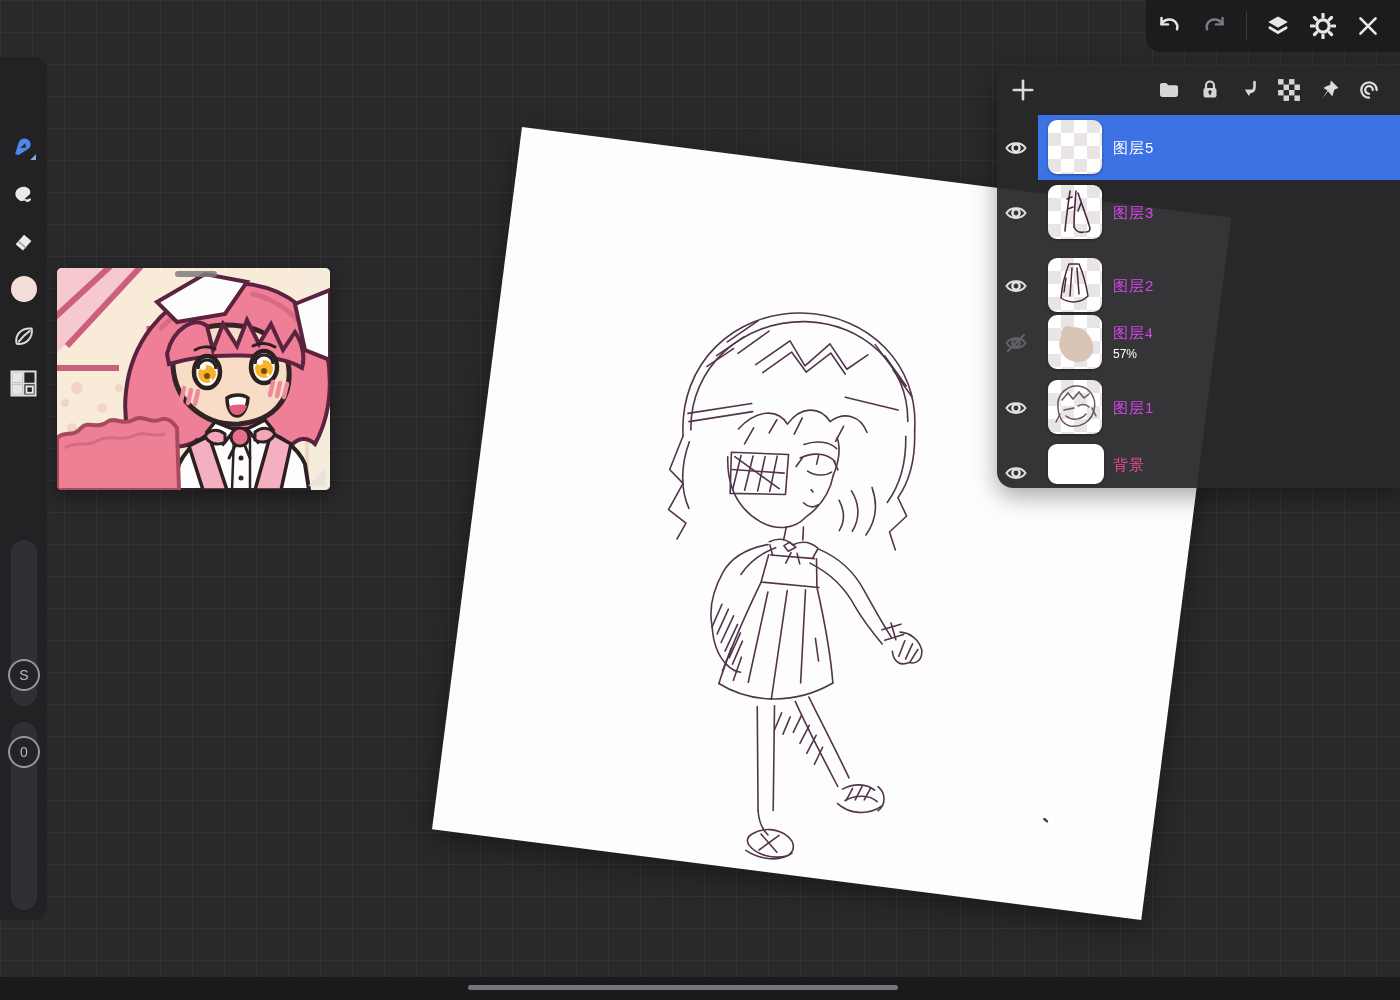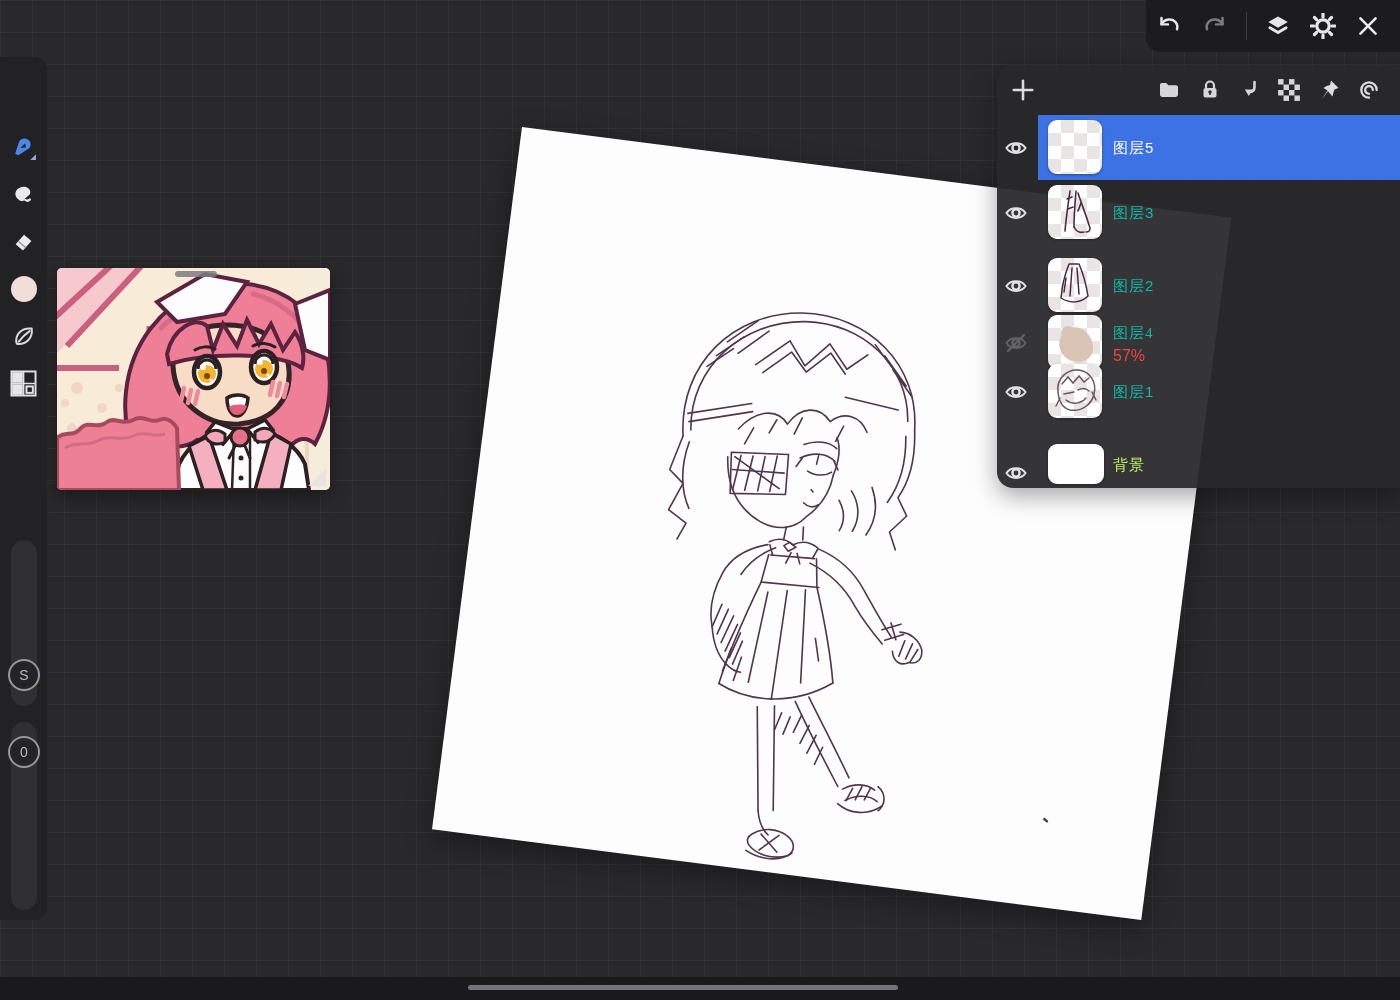--- a/index.html
+++ b/index.html
@@ -86,26 +86,26 @@
     position:absolute; left:51px; top:5px; width:54px; height:54px;
     border-radius:9px; background:#fff; overflow:hidden;
     box-shadow:0 1px 3px rgba(0,0,0,0.35);
   }
   .thumb.checker {
     background:conic-gradient(#e9e5e5 0 25%, #ffffff 0 50%, #e9e5e5 0 75%, #ffffff 0);
     background-size:26px 26px;
   }
   .thumb svg { position:absolute; left:0; top:0; }
   .layer-name {
-    position:absolute; left:116px; top:24px; font-size:15px; color:#14b8a6;
+    position:absolute; left:116px; top:24px; font-size:15px; color:#d946ef;
     letter-spacing:1px;
   }
   .layer-row.selected .layer-name { color:#ffffff; }
-  .layer-name.dim { color:#bef264; }
-  .layer-sub { position:absolute; left:116px; top:37px; font-size:16px; color:#ef4444; }
+  .layer-name.dim { color:#ec4899; }
+  .layer-sub { position:absolute; left:116px; top:37px; font-size:12px; color:#ffffff; }
   .name-up { top:14px;font-family:Liberation Serif, serif; }
   .row-bg .thumb { height:40px; width:56px; top:4px; background:#ffffff; }
 </style>
 </head>
 <body>
 
 <div class="canvas">
   <svg width="715" height="708" viewBox="0 0 715 708">
     <g stroke="#44233c" fill="none" stroke-width="1.6" stroke-linecap="round" stroke-linejoin="round" opacity="0.92">
 
@@ -427,21 +427,21 @@
       <div class="thumb checker">
         <svg width="54" height="54" viewBox="0 0 54 54">
           <path d="M14,20 C8,28 12,42 24,46 C36,50 47,42 45,30 C43,18 32,10 22,13 C18,14 16,16 14,20 Z" fill="#d9c4b6"></path>
           <circle cx="20" cy="18" r="7" fill="#d9c4b6"></circle>
         </svg>
       </div>
       <div class="layer-name name-up">图层4</div>
       <div class="layer-sub">57%</div>
     </div>
 
-    <div class="layer-row" style="top:244px">
+    <div class="layer-row" style="top:260px">
       <svg class="eye" viewBox="0 0 24 24">
         <path d="M2.5,12 C6.5,5.5 17.5,5.5 21.5,12 C17.5,18.5 6.5,18.5 2.5,12 Z" stroke="#e2e2e4" stroke-width="2" fill="none"></path>
         <circle cx="12" cy="12" r="3.6" stroke="#e2e2e4" stroke-width="2.4" fill="none"></circle>
       </svg>
       <div class="thumb checker">
         <svg width="54" height="54" viewBox="0 0 54 54">
           <g stroke="#6a5560" stroke-width="1.5" fill="none" stroke-linecap="round">
             <path d="M10,28 C8,14 20,5 30,6 C42,7 49,18 46,30 C44,40 34,48 22,46 C14,44 11,38 10,28 Z"></path>
             <path d="M14,20 L20,13 L25,19 L31,12 L36,18 L41,14"></path>
             <path d="M16,30 L26,28 M18,36 C24,41 33,40 38,34"></path>

